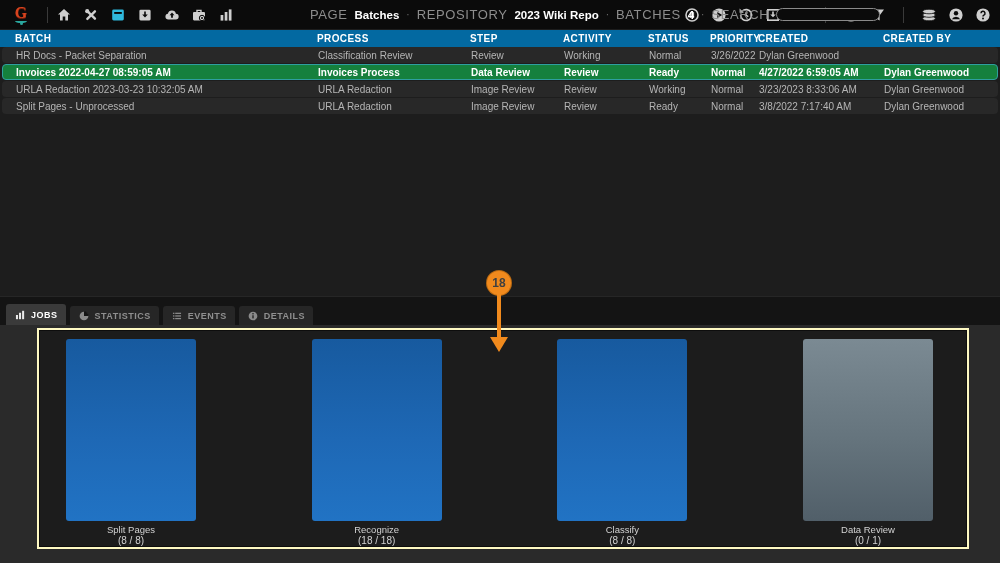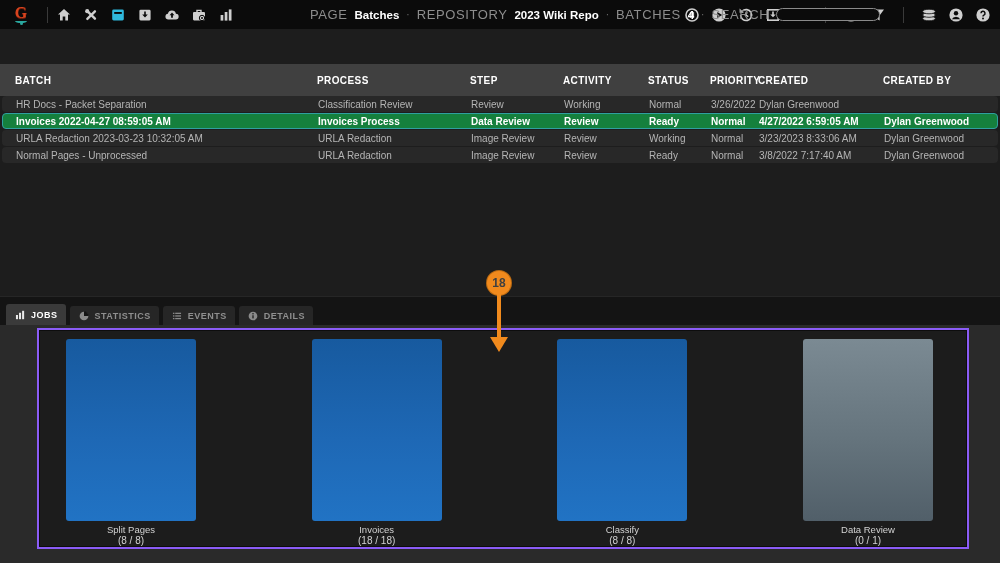--- a/index.html
+++ b/index.html
@@ -28,21 +28,21 @@
   .crumb-lbl { font-size:13px; letter-spacing:.6px; color:#8d8d8d; text-transform:uppercase; }
   .crumb-val { font-size:11.5px; font-weight:bold; color:#ffffff; }
   .crumb-dot { font-size:10px; color:#6f6f6f; }
   .search-input { width:104px; height:13px; background:#0b0b0b; border:1px solid #8a8a8a;
                   border-radius:8px; color:#ddd; font-size:9px; padding:0 6px; outline:none; }
 
   
   .grid { position:absolute; top:30px; left:0; right:0; }
   .grid-head, .grid-row { display:grid;
       grid-template-columns:302px 153px 93px 85px 62px 48px 125px 1fr; align-items:center; }
-  .grid-head { height:32px; padding-left:15px; background:#404040;margin-top:34px; }
+  .grid-head { height:17px; padding-left:15px; background:#0369a1; }
   .grid-head span { font-size:10px; font-weight:bold; color:#ffffff; letter-spacing:.4px; }
   .grid-row { height:16px; margin:0 2px 1px 2px; padding-left:13px; background:#282828;
               border:1px solid transparent; border-radius:4px; }
   .grid-row span { font-size:10px; color:#b5b5b5; white-space:nowrap; overflow:hidden; }
   .grid-row.sel { background:#15803d; border-color:#2f9f9f; }
   .grid-row.sel span { color:#ffffff; font-weight:bold; }
 
   
   .tabbar { position:absolute; top:296px; left:0; right:0; height:29px; background:#141414;
             display:flex; align-items:flex-end; padding:0 0 0 6px; gap:4px;
@@ -50,21 +50,21 @@
   .tab { display:flex; align-items:center; gap:5px; height:19px; padding:0 8px;
          background:#262626; color:#8f8f8f; border-radius:3px 3px 0 0; font-size:9px;
          font-weight:bold; letter-spacing:.5px; }
   .tab svg { width:12px; height:12px; color:#8a8a8a; }
   .tab.active { height:21px; background:#3a3a3a; color:#ffffff; }
   .tab.active svg { color:#eaeaea; }
 
   
   .panel { position:absolute; top:325px; left:0; right:0; bottom:0; background:#2a2a2a; }
   .highlight { position:absolute; left:37px; top:3px; width:932px; height:221px;
-               border:2px solid #8b5cf6; background:#1c1c1c;
+               border:2px solid #fef9c3; background:#1c1c1c;
                box-shadow:inset 0 0 0 1px #0d0d0d; }
   .jobs-row { display:flex; justify-content:space-between; padding:9px 34px 0 27px; }
   .job-card { width:130px; text-align:center; }
   .job-bar { width:130px; height:182px; border-radius:3px; }
   .job-bar.complete { background:linear-gradient(180deg,#175a9f 0%,#1e68b5 55%,#2173c4 100%); }
   .job-bar.pending  { background:linear-gradient(180deg,#7b8a93 0%,#65747d 55%,#515f69 100%); }
   .job-name  { margin-top:3px; font-size:9.5px; color:#d2d2d2; }
   .job-count { font-size:10px; color:#d2d2d2; }
 
   
@@ -272,21 +272,21 @@
       <span>URLA Redaction</span>
       <span>Image Review</span>
       <span>Review</span>
       <span>Working</span>
       <span>Normal</span>
       <span>3/23/2023 8:33:06 AM</span>
       <span>Dylan Greenwood</span>
     </div>
 
     <div class="grid-row">
-      <span>Normal Pages - Unprocessed</span>
+      <span>Split Pages - Unprocessed</span>
       <span>URLA Redaction</span>
       <span>Image Review</span>
       <span>Review</span>
       <span>Ready</span>
       <span>Normal</span>
       <span>3/8/2022 7:17:40 AM</span>
       <span>Dylan Greenwood</span>
     </div>
   </section>
 
@@ -334,21 +334,21 @@
   <div class="panel">
     <div class="highlight">
       <div class="jobs-row">
         <div class="job-card">
           <div class="job-bar complete"></div>
           <div class="job-name">Split Pages</div>
           <div class="job-count">(8 / 8)</div>
         </div>
         <div class="job-card">
           <div class="job-bar complete"></div>
-          <div class="job-name">Invoices</div>
+          <div class="job-name">Recognize</div>
           <div class="job-count">(18 / 18)</div>
         </div>
         <div class="job-card">
           <div class="job-bar complete"></div>
           <div class="job-name">Classify</div>
           <div class="job-count">(8 / 8)</div>
         </div>
         <div class="job-card">
           <div class="job-bar pending"></div>
           <div class="job-name">Data Review</div>

